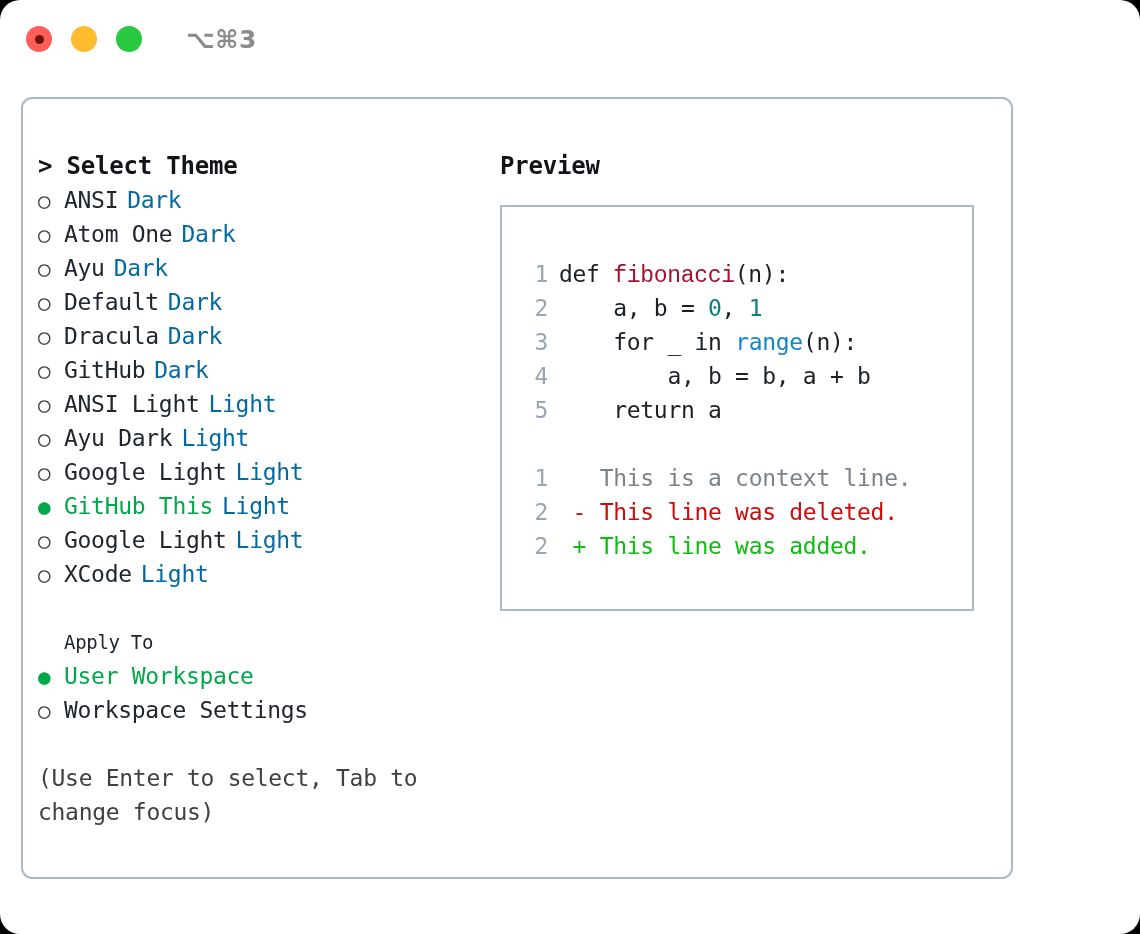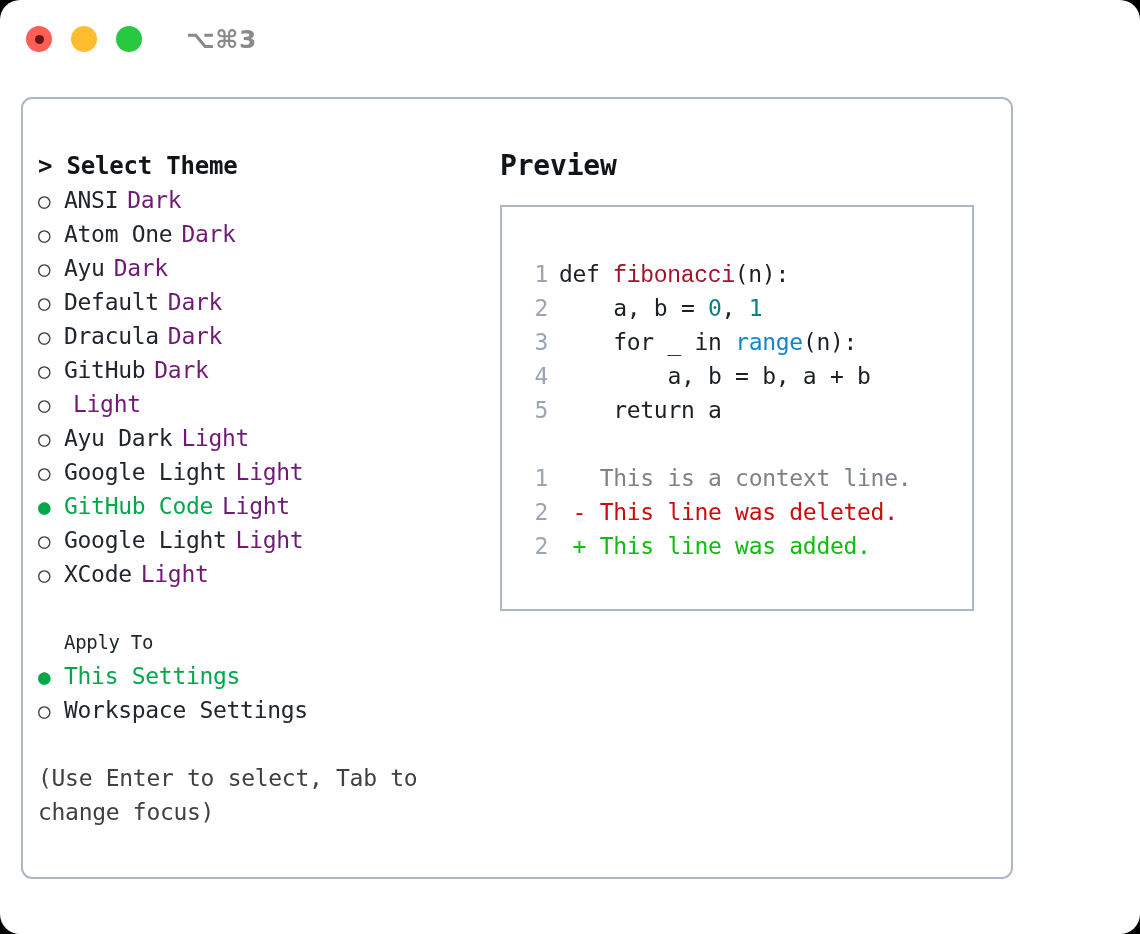--- a/index.html
+++ b/index.html
@@ -114,21 +114,21 @@
     display: inline-block;
     width: 26px;
     flex: 0 0 26px;
     color: #3a4048;
     font-size: 21px;
   }
   .marker.sel { color: #00a84a; }
   .opt-label { color: #20262e; }
   .opt-row.selected .opt-label { color: #00a84a; }
   .opt-variant {
-    color: #701a75;
+    color: #0369a1;
     margin-left: 9px;
   }
   .spacer-row { height: 34px; }
 
   .plain-row {
     line-height: 34px;
     height: 34px;
     font-size: 19px;
     color: #20262e;
     white-space: pre;
@@ -146,21 +146,21 @@
   }
 
   
   .right-col {
     position: absolute;
     left: 477px;
     top: 50px;
     width: 500px;
   }
   .preview-title {
-    font-size: 28px;
+    font-size: 24px;
     font-weight: 700;
     color: #111418;
     line-height: 34px;
     letter-spacing: -0.2px;
   }
   .code-box {
     margin-top: 22px;
     width: 474px;
     height: 406px;
     border: 2px solid #aeb7c4;
@@ -218,33 +218,33 @@
 
       <div class="left-col">
         <div class="section-header">&gt; Select Theme</div>
         <div id="theme-list">
             <div class="opt-row"><span class="marker">○</span><span class="opt-label">ANSI</span><span class="opt-variant">Dark</span></div>
             <div class="opt-row"><span class="marker">○</span><span class="opt-label">Atom One</span><span class="opt-variant">Dark</span></div>
             <div class="opt-row"><span class="marker">○</span><span class="opt-label">Ayu</span><span class="opt-variant">Dark</span></div>
             <div class="opt-row"><span class="marker">○</span><span class="opt-label">Default</span><span class="opt-variant">Dark</span></div>
             <div class="opt-row"><span class="marker">○</span><span class="opt-label">Dracula</span><span class="opt-variant">Dark</span></div>
             <div class="opt-row"><span class="marker">○</span><span class="opt-label">GitHub</span><span class="opt-variant">Dark</span></div>
-            <div class="opt-row"><span class="marker">○</span><span class="opt-variant">Light</span></div>
+            <div class="opt-row"><span class="marker">○</span><span class="opt-label">ANSI Light</span><span class="opt-variant">Light</span></div>
             <div class="opt-row"><span class="marker">○</span><span class="opt-label">Ayu Dark</span><span class="opt-variant">Light</span></div>
             <div class="opt-row"><span class="marker">○</span><span class="opt-label">Google Light</span><span class="opt-variant">Light</span></div>
-            <div class="opt-row selected"><span class="marker sel">●</span><span class="opt-label">GitHub Code</span><span class="opt-variant">Light</span></div>
+            <div class="opt-row selected"><span class="marker sel">●</span><span class="opt-label">GitHub This</span><span class="opt-variant">Light</span></div>
             <div class="opt-row"><span class="marker">○</span><span class="opt-label">Google Light</span><span class="opt-variant">Light</span></div>
             <div class="opt-row"><span class="marker">○</span><span class="opt-label">XCode</span><span class="opt-variant">Light</span></div>
           </div>
 
         <div class="spacer-row"></div>
 
         <div class="plain-row">Apply To</div>
         <div id="apply-list">
-            <div class="opt-row selected"><span class="marker sel">●</span><span class="opt-label">This Settings</span></div>
+            <div class="opt-row selected"><span class="marker sel">●</span><span class="opt-label">User Workspace</span></div>
             <div class="opt-row"><span class="marker">○</span><span class="opt-label">Workspace Settings</span></div>
           </div>
 
         <div class="hint">(Use Enter to select, Tab to change focus)</div>
       </div>
 
       <div class="right-col">
         <div class="preview-title">Preview</div>
         <div class="code-box">
           <div class="code-inner">

